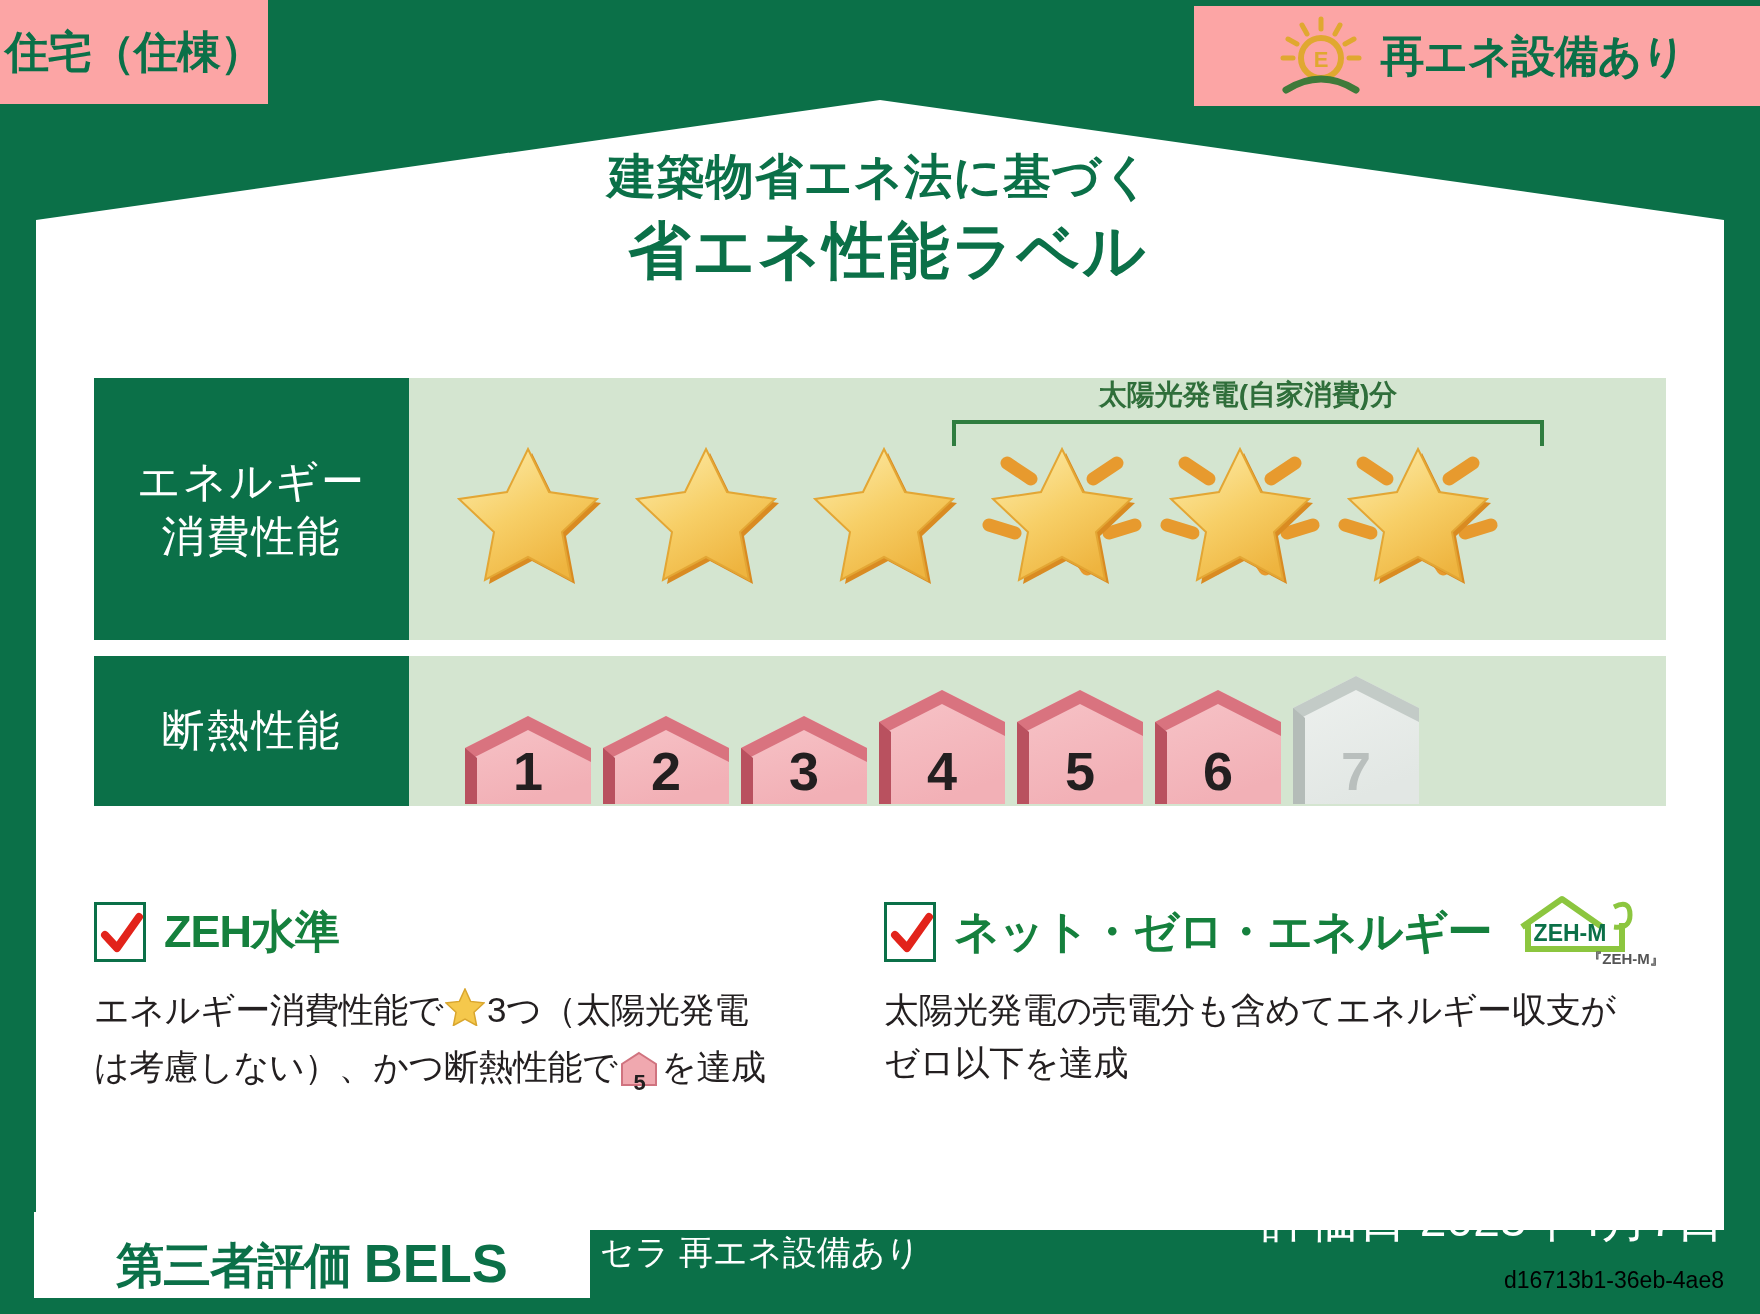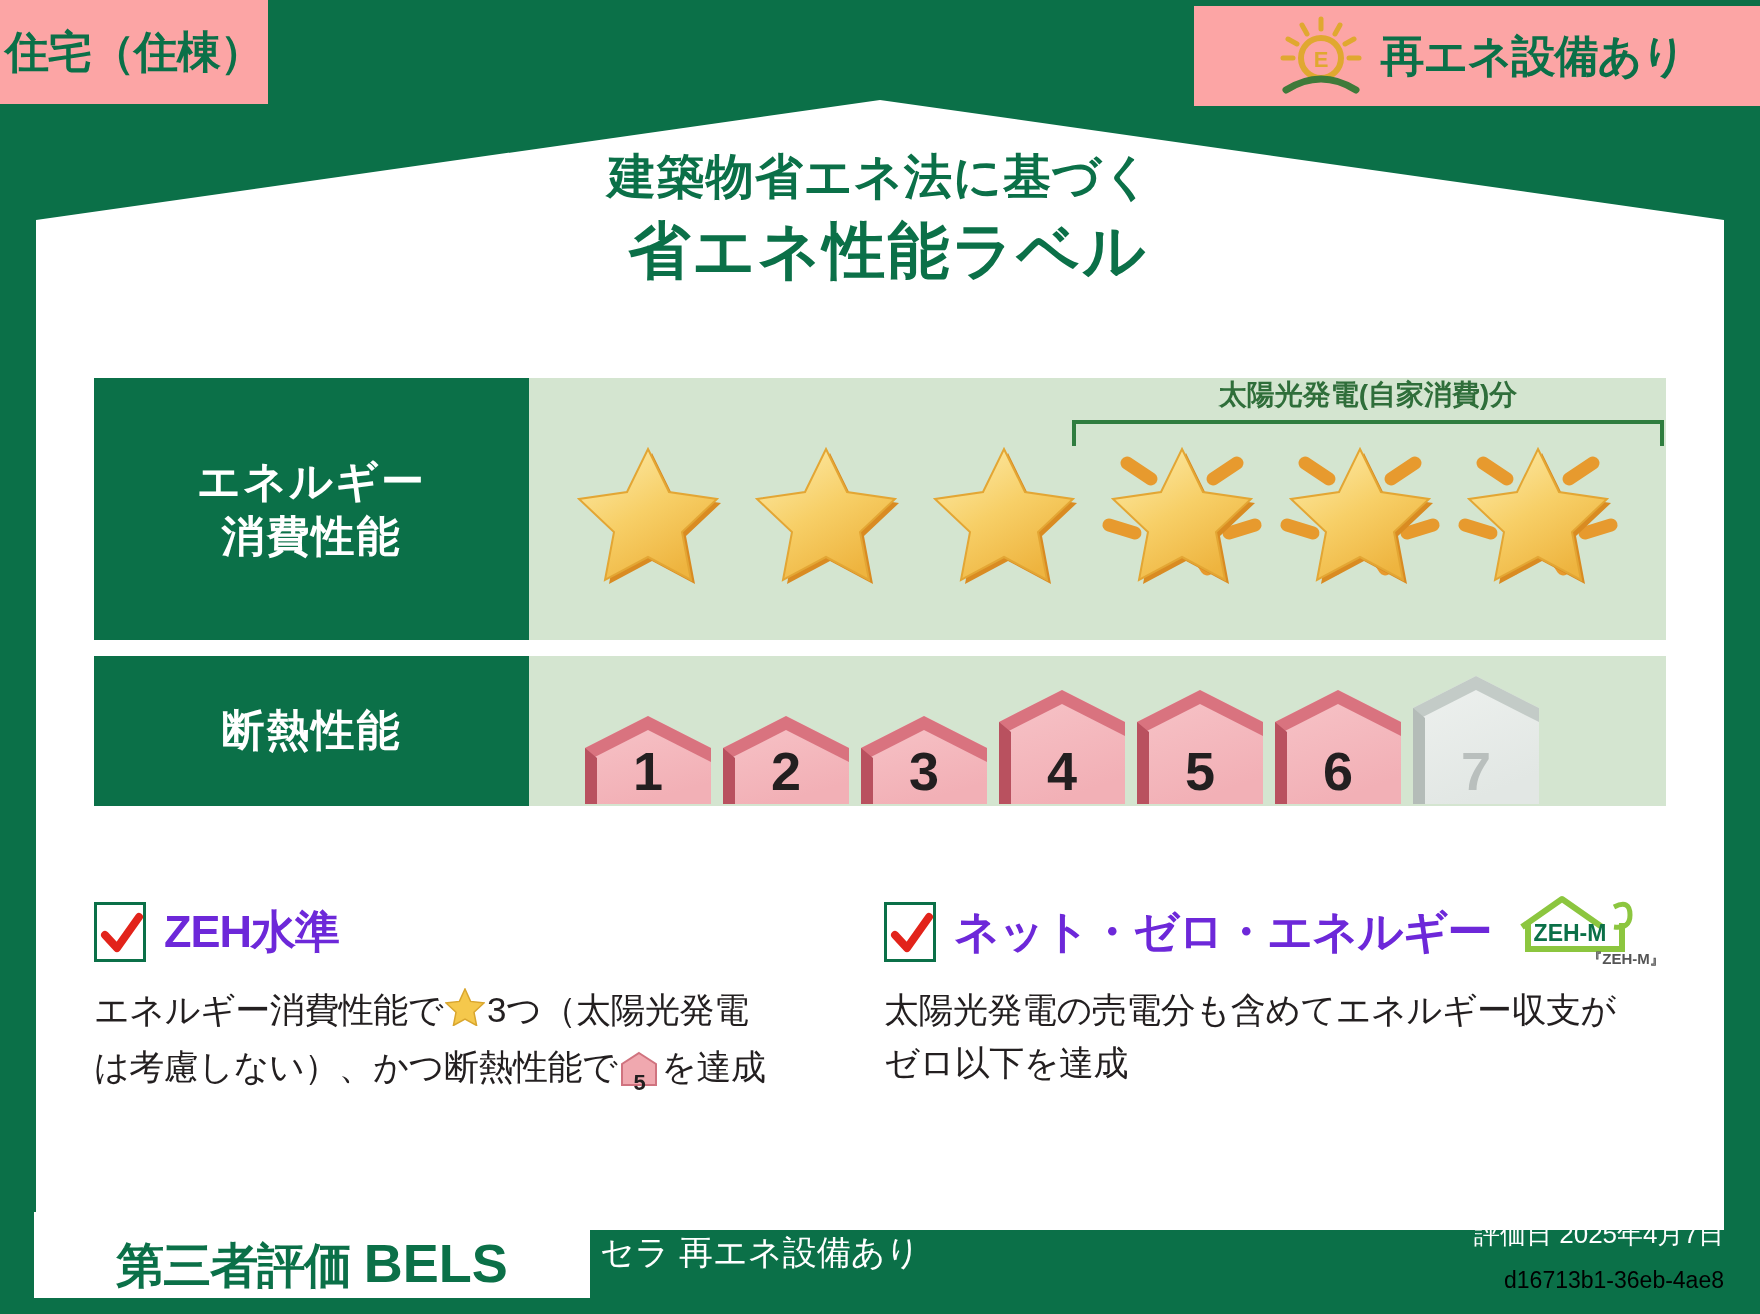--- a/index.html
+++ b/index.html
@@ -114,29 +114,29 @@
     position: absolute;
     left: 94px;
     width: 1572px;
     display: flex;
     z-index: 4;
   }
   .row-energy { top: 378px; height: 262px; }
   .row-insul  { top: 656px; height: 150px; }
 
   .row-label {
-    width: 435px;
+    width: 315px;
     background: #0b7048;
     color: #ffffff;
     display: flex;
     flex-direction: column;
     align-items: center;
     justify-content: center;
     font-size: 43px;
-    font-weight: 700;
+    font-weight: 400;
     letter-spacing: 2px;
     line-height: 1.28;
     box-sizing: border-box;
     flex: 0 0 auto;
   }
   .row-body {
     flex: 1 1 auto;
     background: #d4e5d0;
     position: relative;
   }
@@ -235,21 +235,21 @@
     width: 52px;
     height: 60px;
     border: 3px solid #0b7048;
     box-sizing: border-box;
     position: relative;
     flex: 0 0 auto;
     background: #ffffff;
   }
   .check-box svg { position:absolute; left: 3px; top: 6px; }
   .zeh-title {
-    color: #6d28d9;
+    color: #15803d;
     font-size: 45px;
     font-weight: 700;
     letter-spacing: -1px;
     white-space: nowrap;
   }
   .zehm-logo { flex: 0 0 auto; margin-left: 4px; }
   .zeh-desc {
     margin-top: 20px;
     color: #231f20;
     font-size: 35px;
@@ -298,21 +298,21 @@
     color: #ffffff;
     font-size: 34px;
     font-weight: 400;
     white-space: nowrap;
   }
   .eval-date {
     position: absolute;
     right: 36px;
     bottom: 62px;
     color: #ffffff;
-    font-size: 26px;
+    font-size: 48px;
     font-weight: 400;
     text-align: right;
     white-space: nowrap;
   }
   .eval-id {
     position: absolute;
     right: 36px;
     bottom: 20px;
     color: #000000;
     font-size: 23px;

